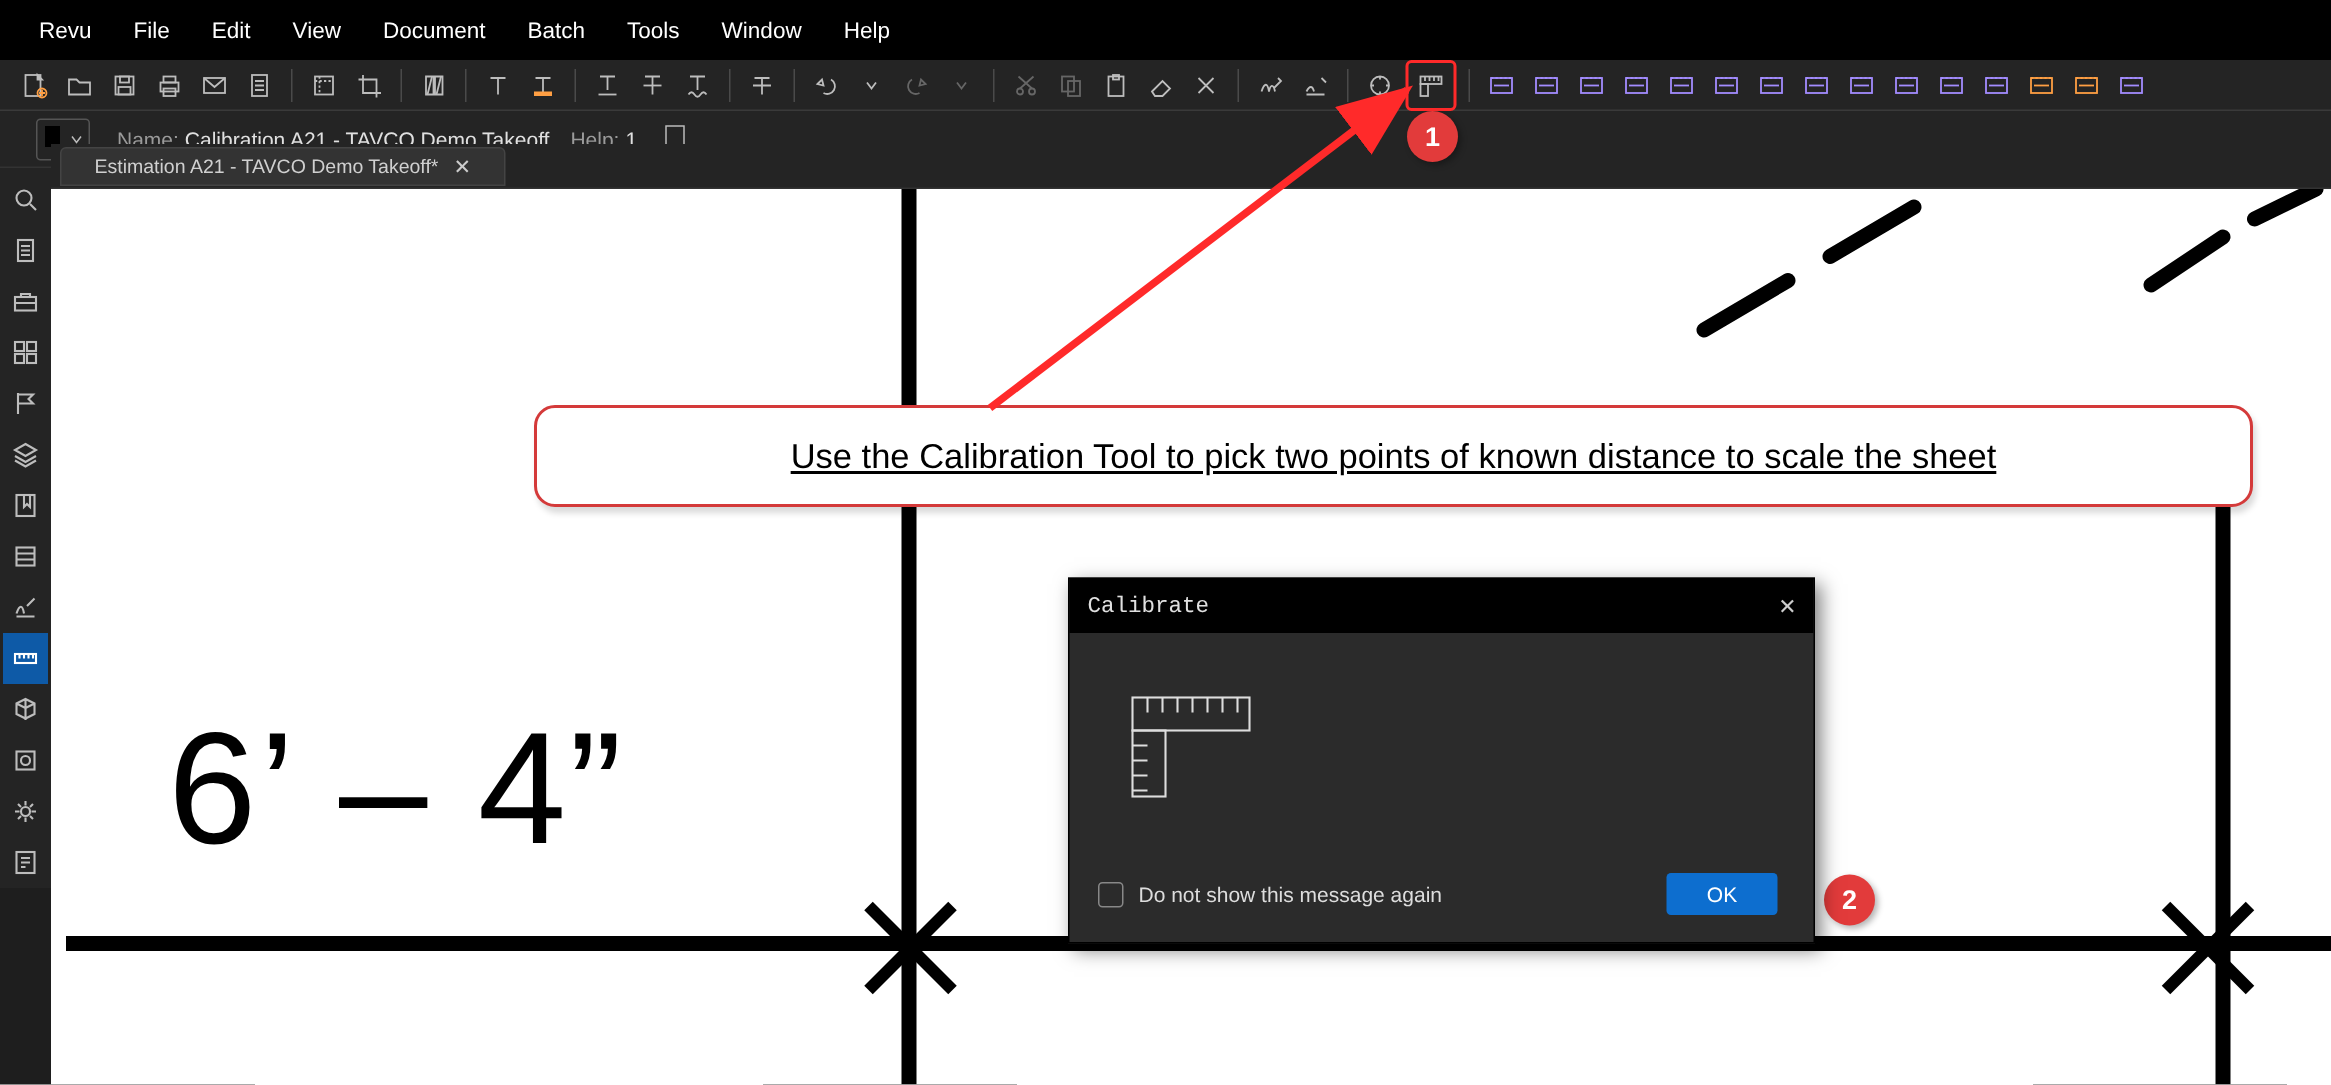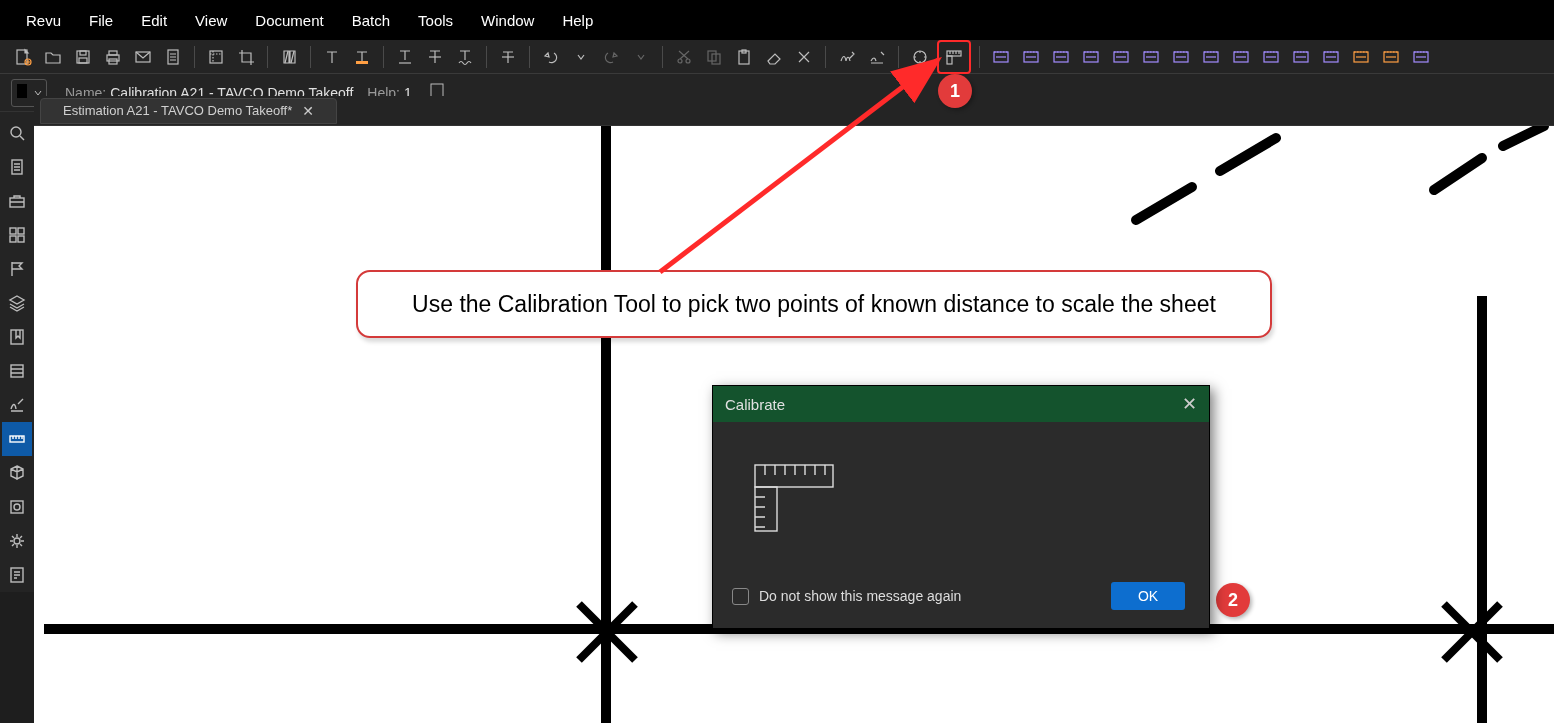--- a/index.html
+++ b/index.html
@@ -41,21 +41,21 @@
   .t-btn.highlighted {
     border:2px solid #ff2a2a; border-radius:4px;
     width:34px; height:34px;
   }
 
   
   .doc-bar {
     display:flex; align-items:center;
     height:38px; background:#242424;
     border-bottom:1px solid #333;
-    padding-left:11px; font-size:14px;
+    padding-left:24px; font-size:14px;
   }
   .doc-bar .thumb-btn {
     width:36px; height:28px; border:1px solid #555; border-radius:3px;
     display:flex; align-items:center; justify-content:center; margin-right:18px;
     cursor:pointer;
   }
   .doc-bar .label { color:#9a9a9a; margin-right:4px; }
   .doc-bar .value { color:#e0e0e0; }
   .doc-bar .add-page {
     width:28px; height:28px; display:flex; align-items:center; justify-content:center;
@@ -93,26 +93,27 @@
   
   .canvas {
     position:absolute; top:126px; left:34px; right:0; bottom:0;
     background:#fff; overflow:hidden;
   }
   .canvas svg { position:absolute; top:0; left:0; }
 
   
   .annotation-box {
     position:absolute;
-    top:270px; left:356px; width:916px; height:68px;
+    top:270px; left:356px; width:1146px; height:68px;
     background:#fff; border:2px solid #d43a3a; border-radius:14px;
     display:flex; align-items:center; justify-content:center;
     font-size:23px; color:#000;
     box-shadow:2px 4px 4px rgba(0,0,0,0.15);
     z-index:10;
+    text-decoration:underline;
   }
   
   .arrow {
     position:absolute; z-index:15;
   }
   .step-badge {
     width:34px; height:34px; border-radius:50%;
     background:#e23b3b; color:#fff;
     display:flex; align-items:center; justify-content:center;
     font-weight:bold; font-size:18px;
@@ -122,22 +123,22 @@
 
   
   .dialog {
     position:absolute; top:385px; left:712px;
     width:498px; height:244px;
     background:#2b2b2b; border:1px solid #000;
     box-shadow:4px 4px 12px rgba(0,0,0,0.5);
     z-index:25; display:flex; flex-direction:column;
   }
   .dialog-title {
-    height:36px; background:#14532d; display:flex; align-items:center;
-    justify-content:space-between; padding:17px 12px; font-size:15px;
+    height:36px; background:#000000; display:flex; align-items:center;
+    justify-content:space-between; padding:17px 12px; font-size:15px;font-family:Liberation Mono, monospace;
   }
   .dialog-close { cursor:pointer; font-size:18px; color:#ccc; }
   .dialog-body {
     flex:1; display:flex; align-items:center;
     padding:10px 28px; gap:26px;
   }
   .dialog-body .icon svg { stroke:#ddd; fill:none; stroke-width:1.4; }
   .dialog-body .msg { font-size:14.5px; color:#ddd; }
   .dialog-footer {
     display:flex; justify-content:space-between;
@@ -577,20 +578,21 @@
       <line x1="1410" y1="478" x2="1466" y2="534"></line>
       <line x1="1466" y1="478" x2="1410" y2="534"></line>
     </g>
     <g stroke="#000" stroke-width="10" stroke-linecap="round">
       <line x1="1102" y1="94" x2="1158" y2="61"></line>
       <line x1="1186" y1="45" x2="1242" y2="12"></line>
       <line x1="1400" y1="64" x2="1448" y2="32"></line>
       <line x1="1469" y1="20" x2="1510" y2="0"></line>
     </g>
   </svg>
+  <div style="position:absolute; top:340px; left:78px; font-size:106px; color:#000; font-family:Arial; letter-spacing:2px;">6’ – 4”</div>
 </div>
 
 <div class="annotation-box">
   <span>Use the Calibration Tool to pick two points of known distance to scale the sheet</span>
 </div>
 
 <svg class="arrow" style="top:50px; left:640px;" width="320" height="230">
   <defs>
     <marker id="arrowhead" markerWidth="10" markerHeight="8" refX="9" refY="4" orient="auto">
       <polygon points="0 0, 10 4, 0 8" fill="#ff2a2a"></polygon>

